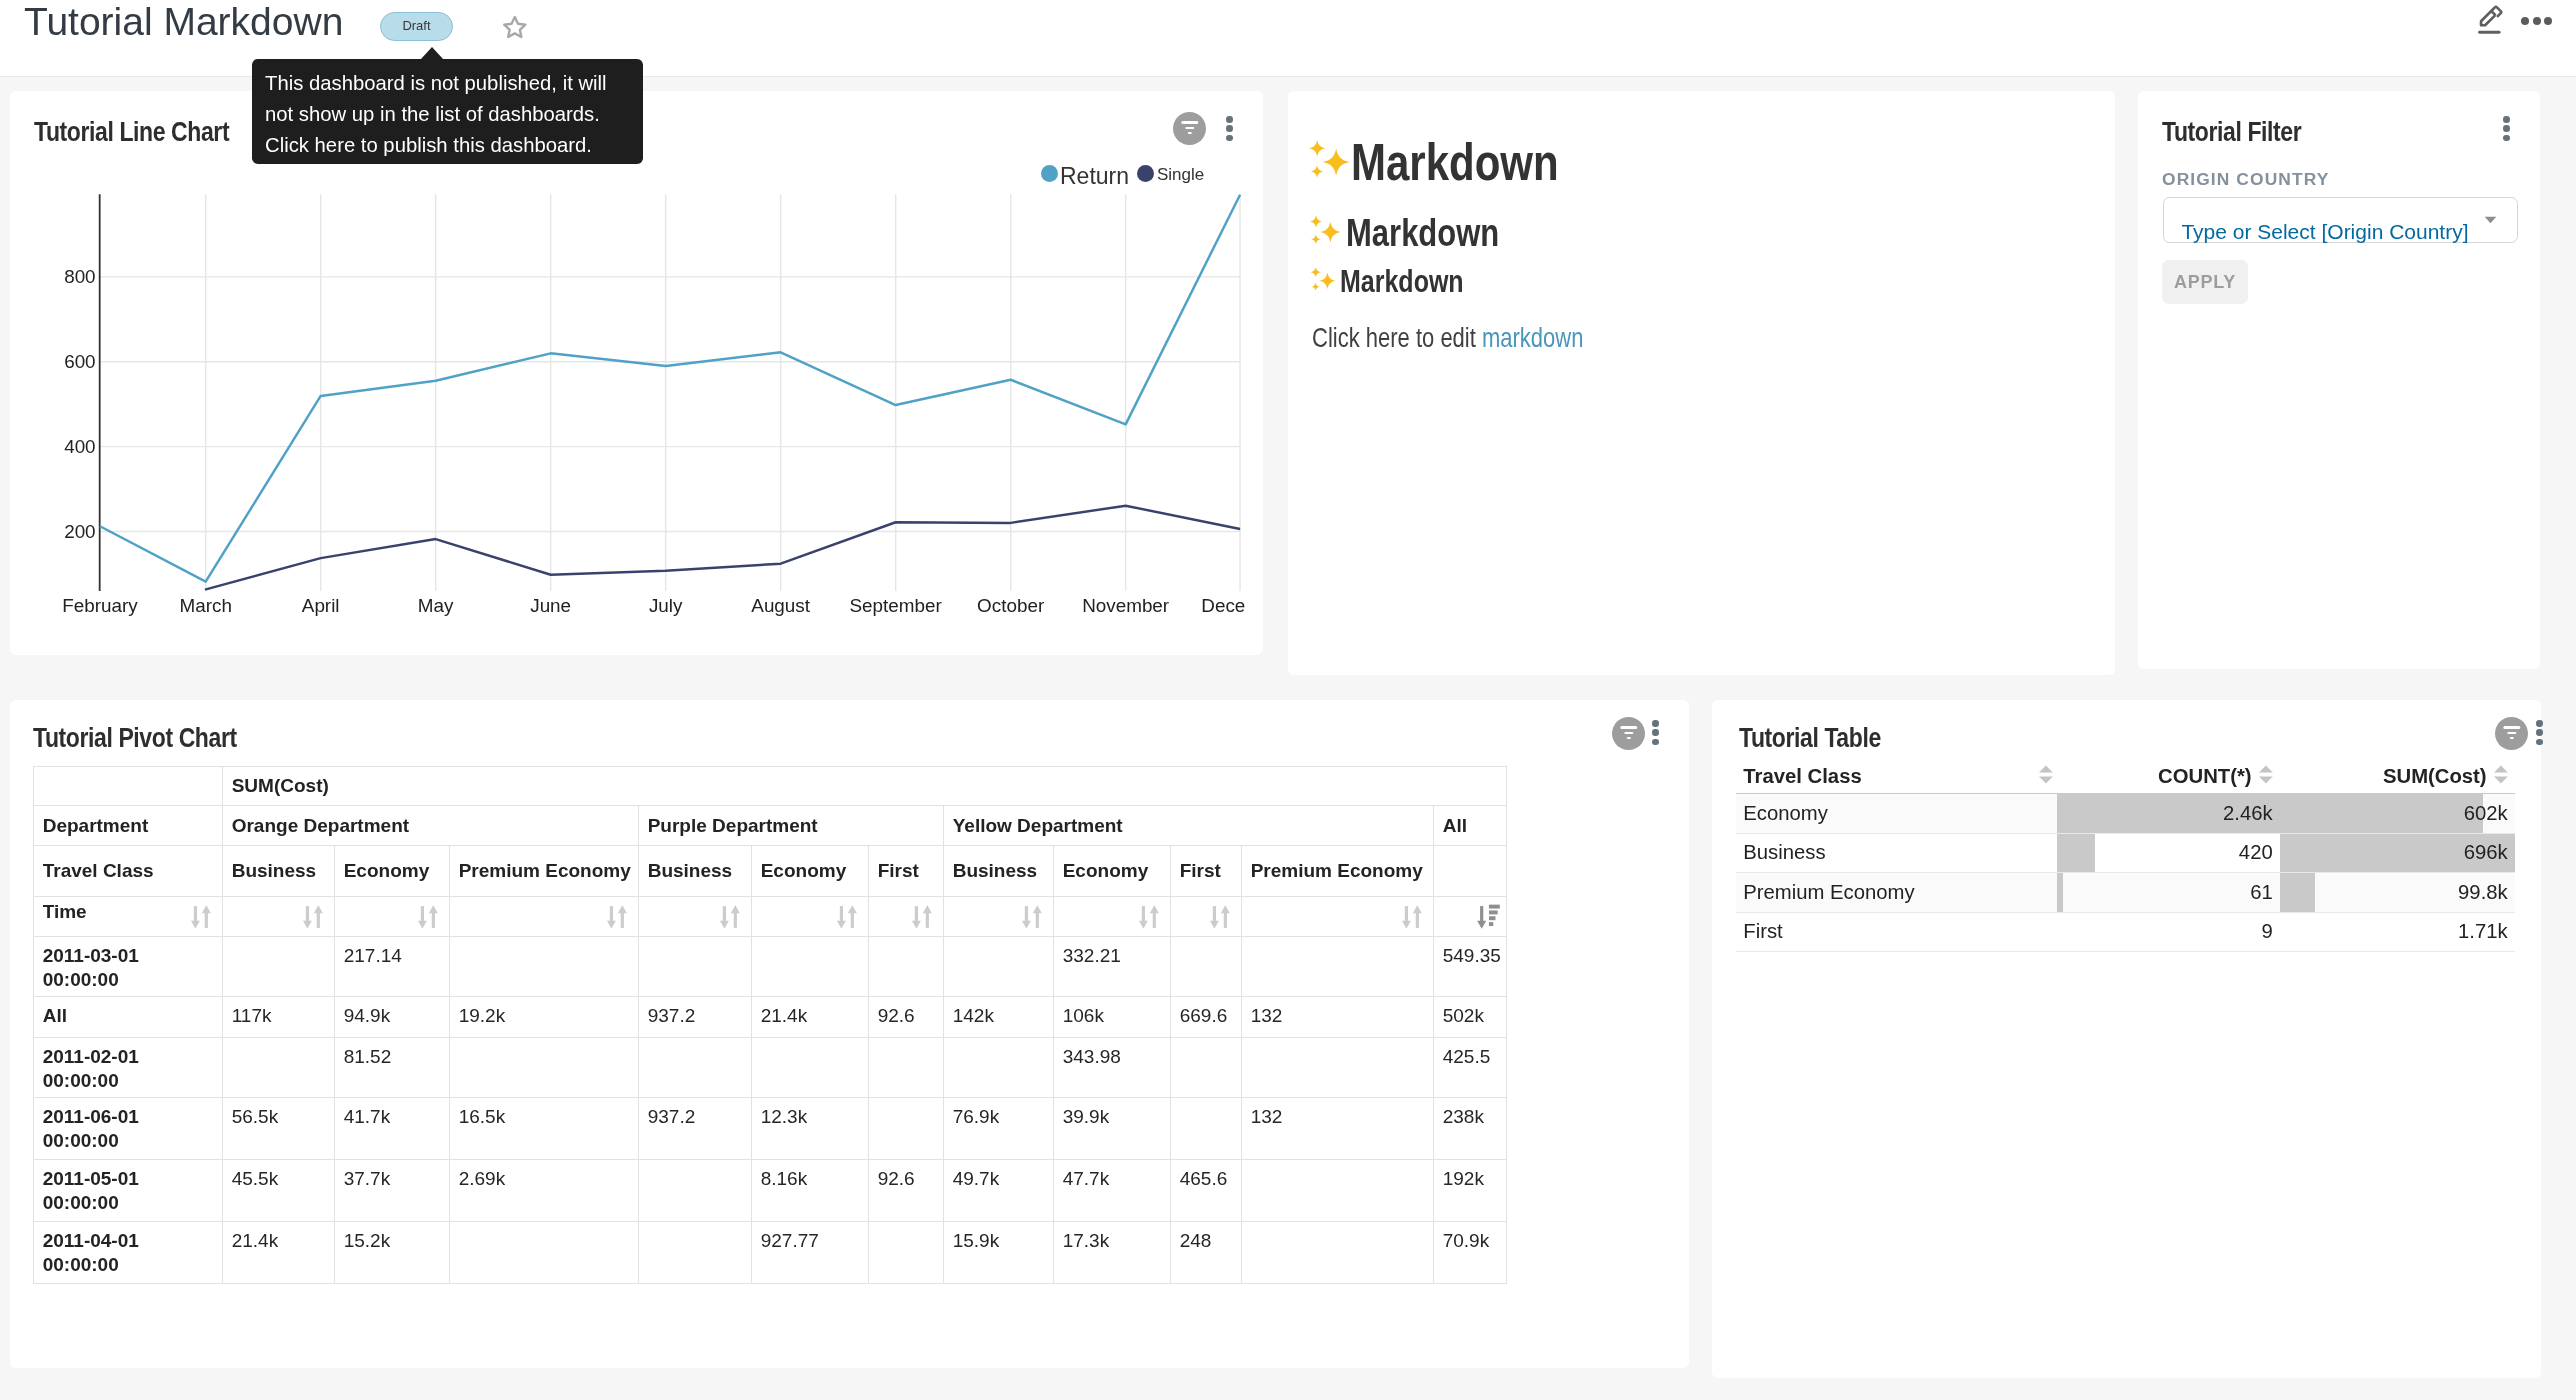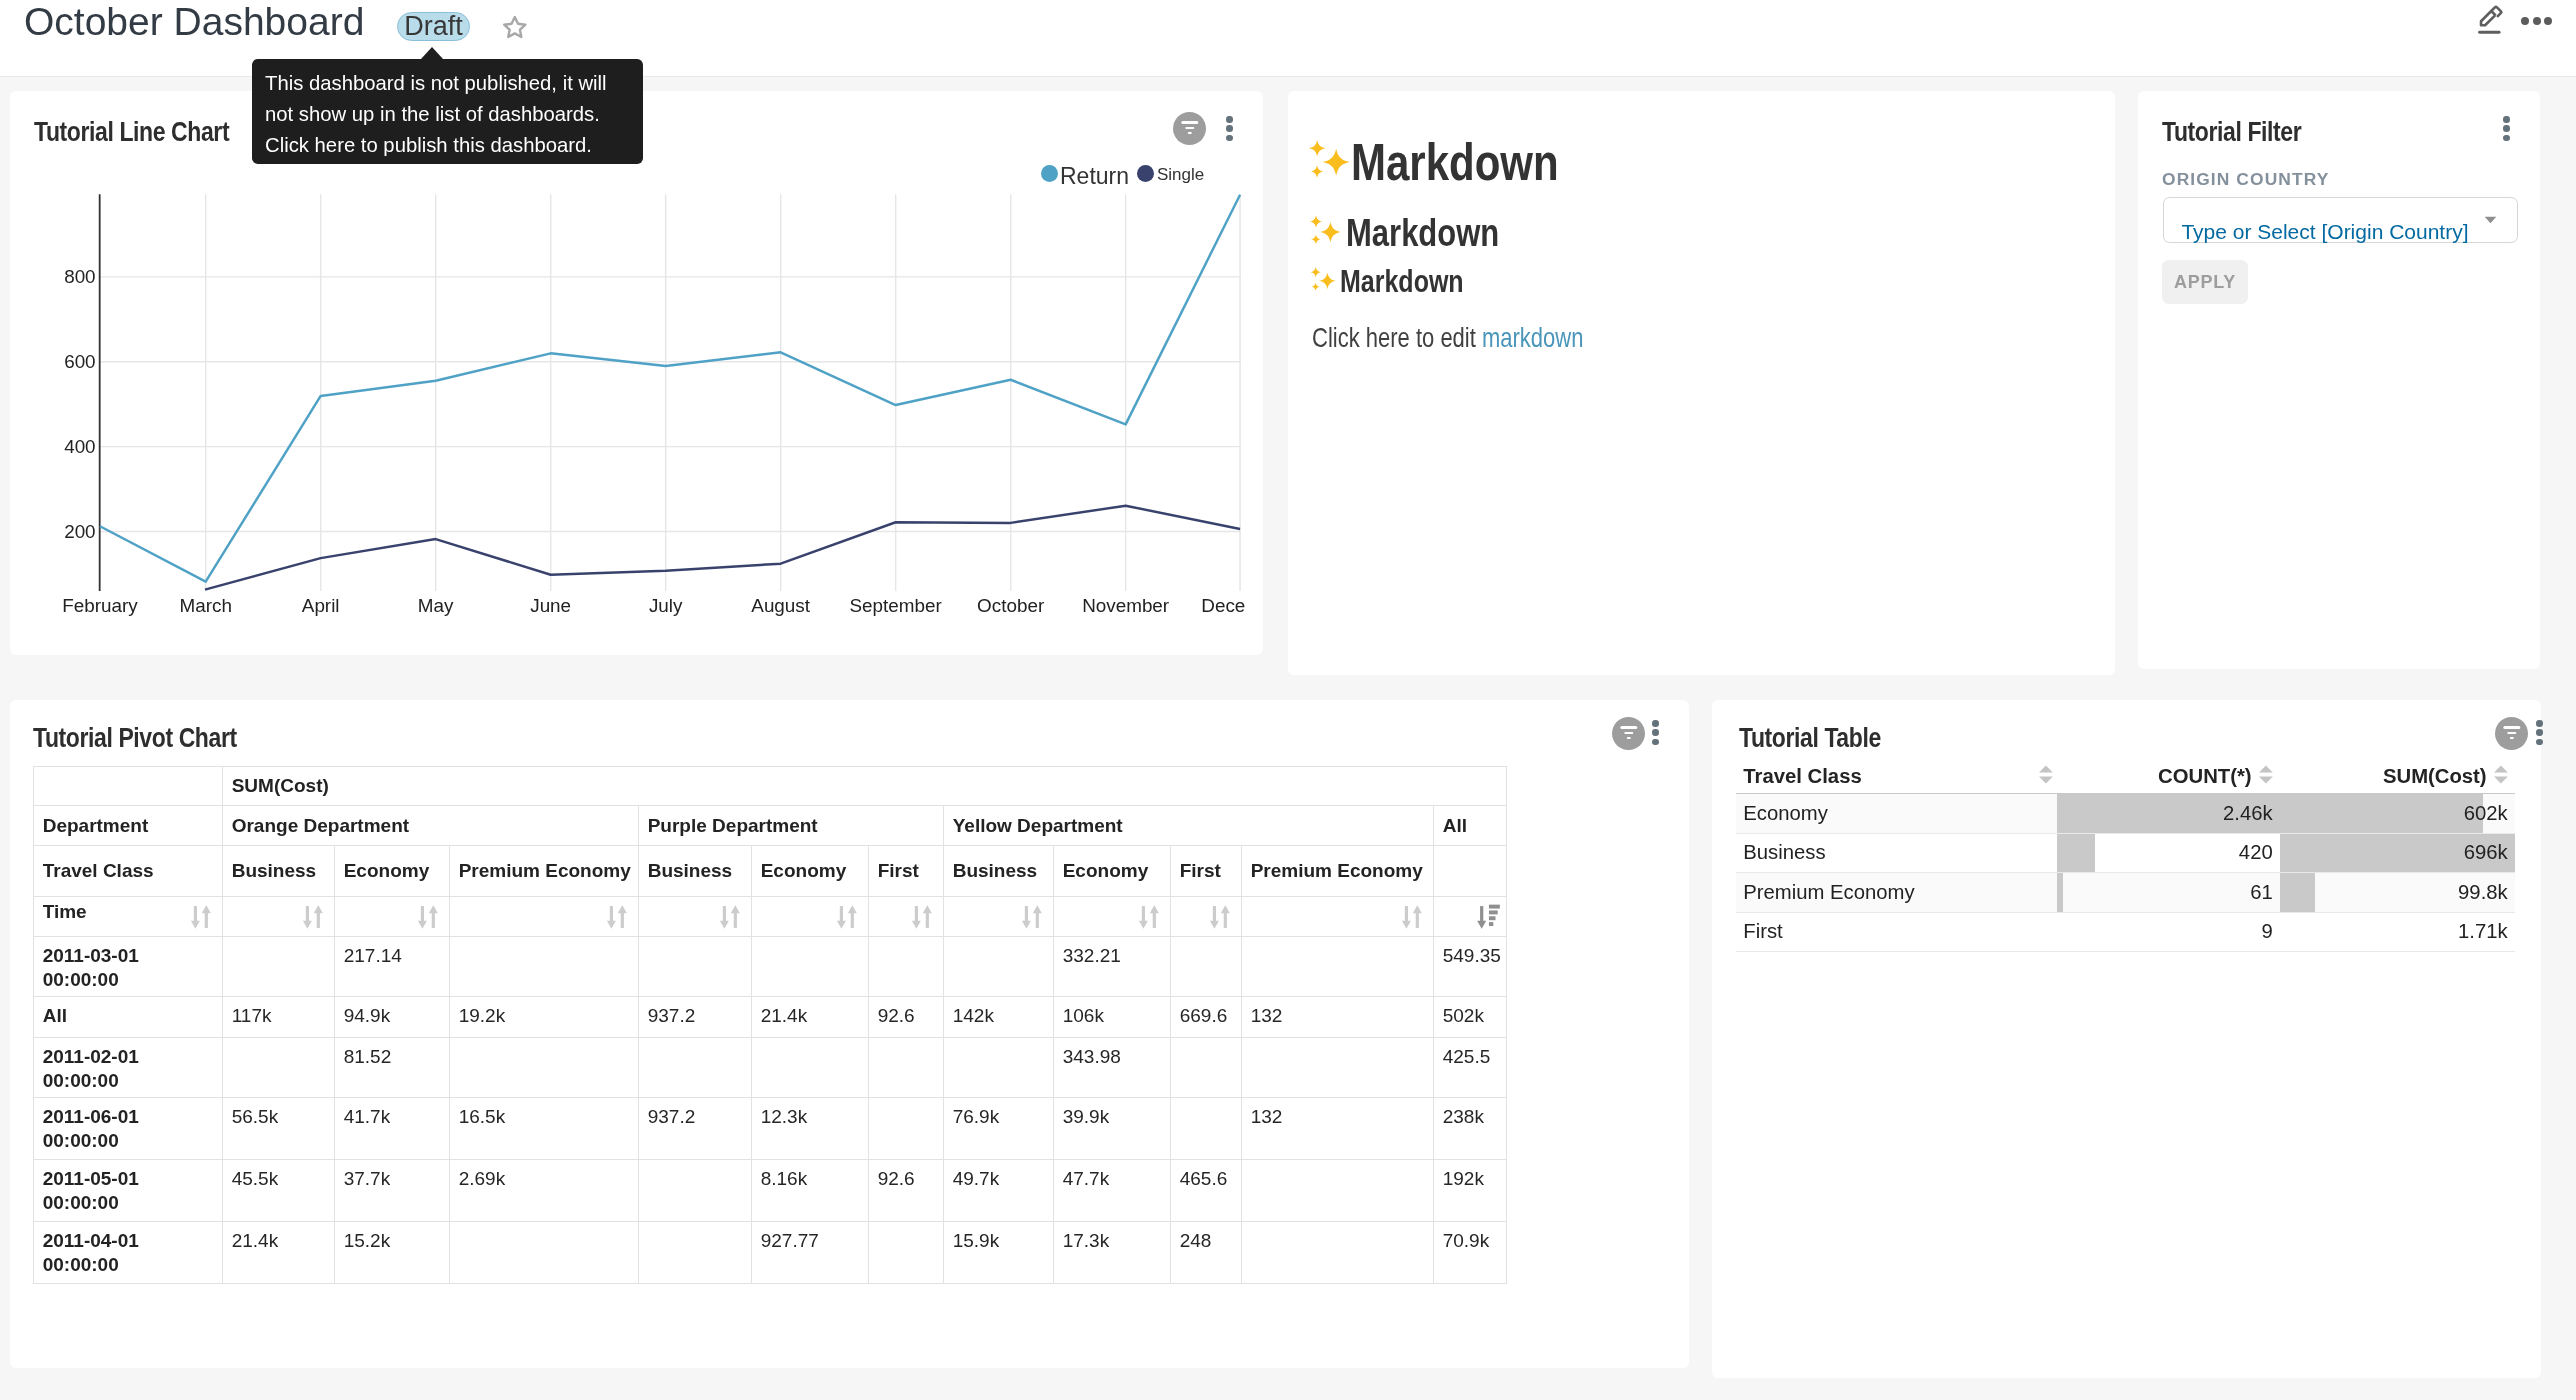--- a/index.html
+++ b/index.html
@@ -11,22 +11,22 @@
 .fcircle { position:absolute; width:33px; height:33px; border-radius:50%; background:#9d9d9d; }
 .fcircle i { position:absolute; left:50%; background:#fff; border-radius:2.2px; height:2.9px; display:block; }
 .fcircle i.l1 { width:17.4px; top:9.4px; height:2.5px; transform:translateX(-50%); }
 .fcircle i.l2 { width:9.4px; top:14.5px; height:2.5px; transform:translateX(-50%); }
 .fcircle i.l3 { width:4.4px;  top:19.6px; height:2.5px; transform:translateX(-50%); }
 </style>
 </head>
 <body>
 
 <div class="abs" style="left:0;top:0;width:2576px;height:77px;background:#fff;border-bottom:1.5px solid #e9e9e9;"></div>
-<div class="abs" style="left:24px;top:0px;font-size:39px;color:#333b44;">October Dashboard</div>
-<div class="abs" style="left:397px;top:12.3px;width:73px;height:29px;background:#b9dcea;border:1.5px solid #8abfd9;border-radius:15.2px;color:#383838;font-size:27px;line-height:26px;text-align:center;">Draft</div>
+<div class="abs" style="left:24px;top:0px;font-size:39px;color:#333b44;">Tutorial Markdown</div>
+<div class="abs" style="left:380px;top:12.3px;width:73px;height:29px;background:#b9dcea;border:1.5px solid #8abfd9;border-radius:15.2px;color:#383838;font-size:13px;line-height:26px;text-align:center;">Draft</div>
 
 <svg class="abs" style="left:501px;top:13.8px;" width="27.6" height="27.6" viewBox="0 0 24 24">
     <path d="M12 2.6l2.8 5.9 6.4.8-4.7 4.4 1.2 6.3L12 16.9 6.3 20l1.2-6.3L2.8 9.3l6.4-.8z" fill="none" stroke="#a8a8a8" stroke-width="2.1" stroke-linejoin="round"></path>
   </svg>
 
 <svg class="abs" style="left:2472px;top:4.4px;" width="35" height="35" viewBox="0 0 24 24">
     <g fill="none" stroke="#5f5f5f" stroke-width="1.8" stroke-linejoin="round">
       <path d="M13.2 4.8l2.5-2.5c.4-.4 1-.4 1.4 0l2.6 2.6c.4.4.4 1 0 1.4l-2.5 2.5M13.2 4.8l-7 7V14.6h2.8l7-7M13.2 4.8l3 3"></path>
       <path d="M5.2 19.4h13.4" stroke-linecap="round" stroke-width="2"></path>
     </g>

